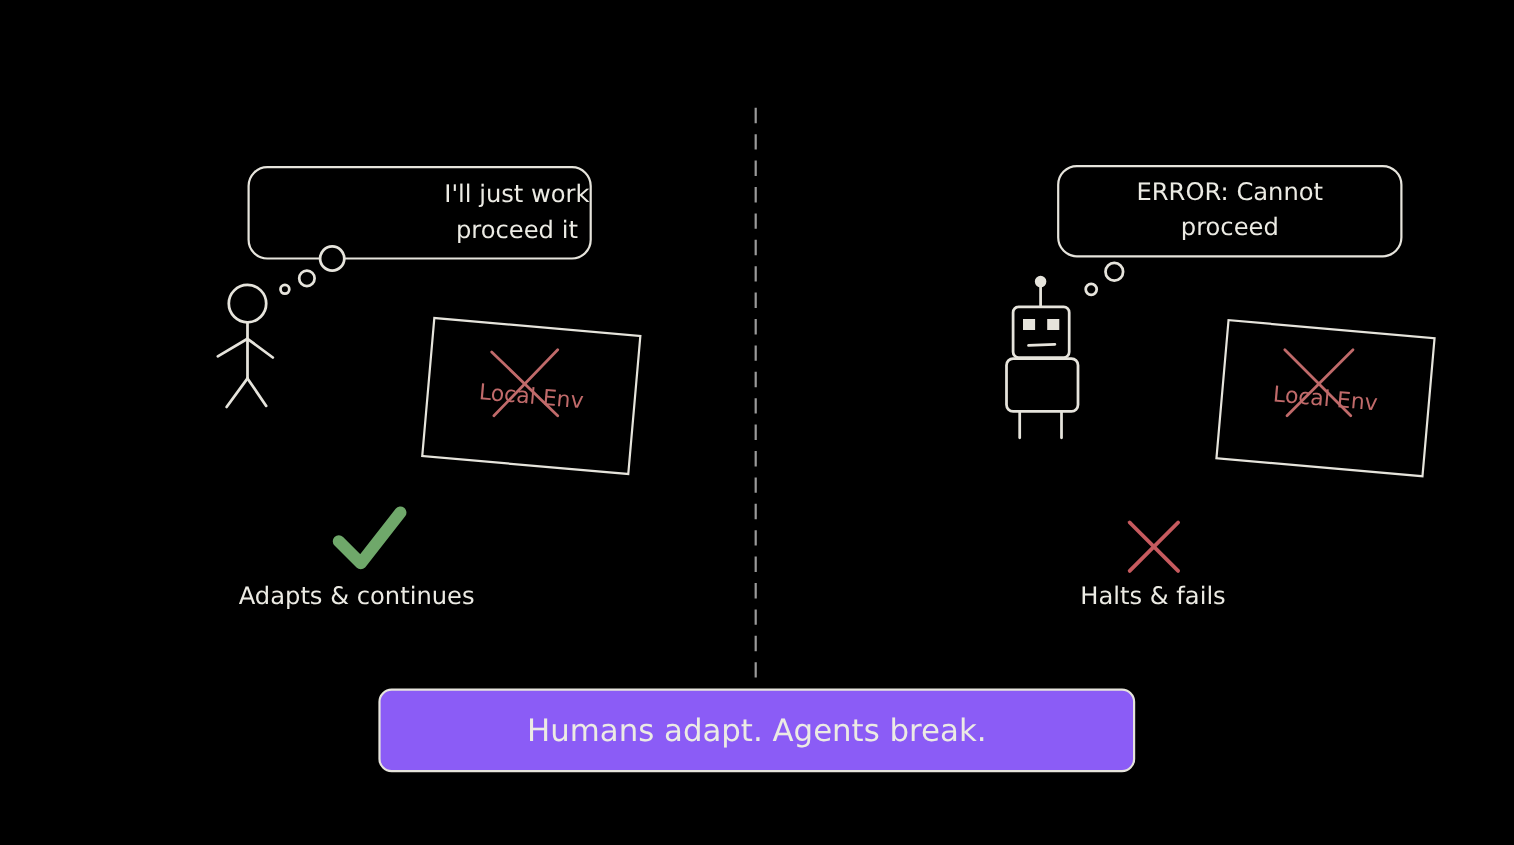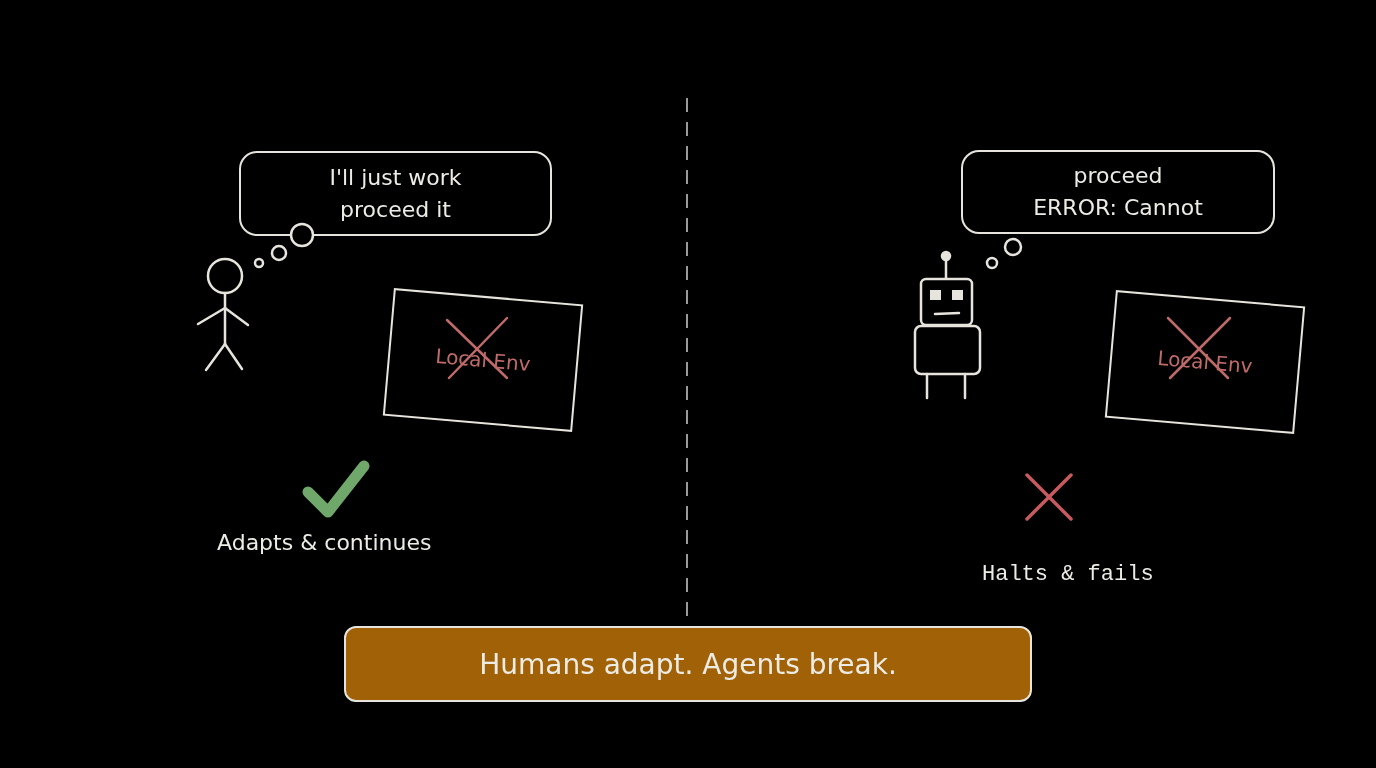--- a/index.html
+++ b/index.html
@@ -8,32 +8,32 @@
   .bubble { position:absolute; border:2.5px solid #e6e4dc; border-radius:18px;
             display:flex; align-items:center; justify-content:center; text-align:center;
             font-size:22px; line-height:32px; color:#ecebe4; box-sizing:border-box; }
   .label { position:absolute; font-size:22px; color:#ecebe4; white-space:nowrap;margin-left:12px; }
   .envbox { position:absolute; border:2.5px solid #e6e4dc; box-sizing:border-box;
             display:flex; align-items:center; justify-content:center; }
   .envtext { color:#c06a6a; font-size:20px; position:relative; }
   .summary { position:absolute; left:344px; top:626px; width:688px; height:76px;
              border:2.5px solid #e6e4dc; border-radius:12px; box-sizing:border-box;
              display:flex; align-items:center; justify-content:center;
-             font-size:28px; color:#ecebe4; background:#a16207; }
+             font-size:28px; color:#ecebe4; background:#8b5cf6; }
   svg { position:absolute; overflow:visible; }
 </style>
 </head>
 <body>
 
 <svg width="10" height="540" style="left:682px;top:98px;">
   <line x1="5" y1="0" x2="5" y2="528" stroke="#9a9a9a" stroke-width="2" stroke-dasharray="14 10"></line>
 </svg>
 
 <div>
-  <div class="bubble" style="left:239px;top:151px;width:313px;height:85px;">
+  <div class="bubble" style="left:225px;top:151px;width:313px;height:85px;justify-content:flex-end;">
     <div>
       <div>I'll just work</div>
       <div>proceed it</div>
     </div>
   </div>
   <svg width="80" height="60" style="left:248px;top:220px;">
     <circle cx="54" cy="15" r="11" fill="#000" stroke="#e6e4dc" stroke-width="2.5"></circle>
     <circle cx="31" cy="33" r="7" fill="none" stroke="#e6e4dc" stroke-width="2.5"></circle>
     <circle cx="11" cy="43" r="4" fill="none" stroke="#e6e4dc" stroke-width="2.5"></circle>
   </svg>
@@ -58,22 +58,22 @@
   </svg>
   <svg width="80" height="70" style="left:300px;top:458px;">
     <path d="M8 34 L28 54 L64 8" fill="none" stroke="#6fa86a" stroke-width="11" stroke-linecap="round" stroke-linejoin="round"></path>
   </svg>
   <div class="label" style="left:205px;top:530px;">Adapts &amp; continues</div>
 </div>
 
 <div>
   <div class="bubble" style="left:961px;top:150px;width:314px;height:84px;">
     <div>
+      <div>ERROR: Cannot</div>
       <div>proceed</div>
-      <div>ERROR: Cannot</div>
     </div>
   </div>
   <svg width="50" height="40" style="left:983px;top:236px;">
     <circle cx="30" cy="11" r="8" fill="none" stroke="#e6e4dc" stroke-width="2.5"></circle>
     <circle cx="9" cy="27" r="5" fill="none" stroke="#e6e4dc" stroke-width="2.5"></circle>
   </svg>
   <svg width="80" height="160" style="left:910px;top:248px;">
     <g stroke="#e6e4dc" stroke-width="2.5" fill="none" stroke-linecap="round">
       <circle cx="36" cy="8" r="4" fill="#e6e4dc"></circle>
       <line x1="36" y1="12" x2="36" y2="30"></line>
@@ -94,18 +94,18 @@
       <line x1="2" y1="2" x2="62" y2="62"></line>
       <line x1="64" y1="2" x2="4" y2="62"></line>
     </g>
   </svg>
   <svg width="60" height="60" style="left:1022px;top:470px;">
     <g stroke="#c65a5e" stroke-width="3.5" stroke-linecap="round">
       <line x1="5" y1="5" x2="49" y2="49"></line>
       <line x1="49" y1="5" x2="5" y2="49"></line>
     </g>
   </svg>
-  <div class="label" style="left:970px;top:562px;font-family:Liberation Mono, monospace;">Halts &amp; fails</div>
+  <div class="label" style="left:970px;top:530px;">Halts &amp; fails</div>
 </div>
 
 <div class="summary">
   <span>Humans adapt. Agents break.</span>
 </div>
 
 </body></html>

